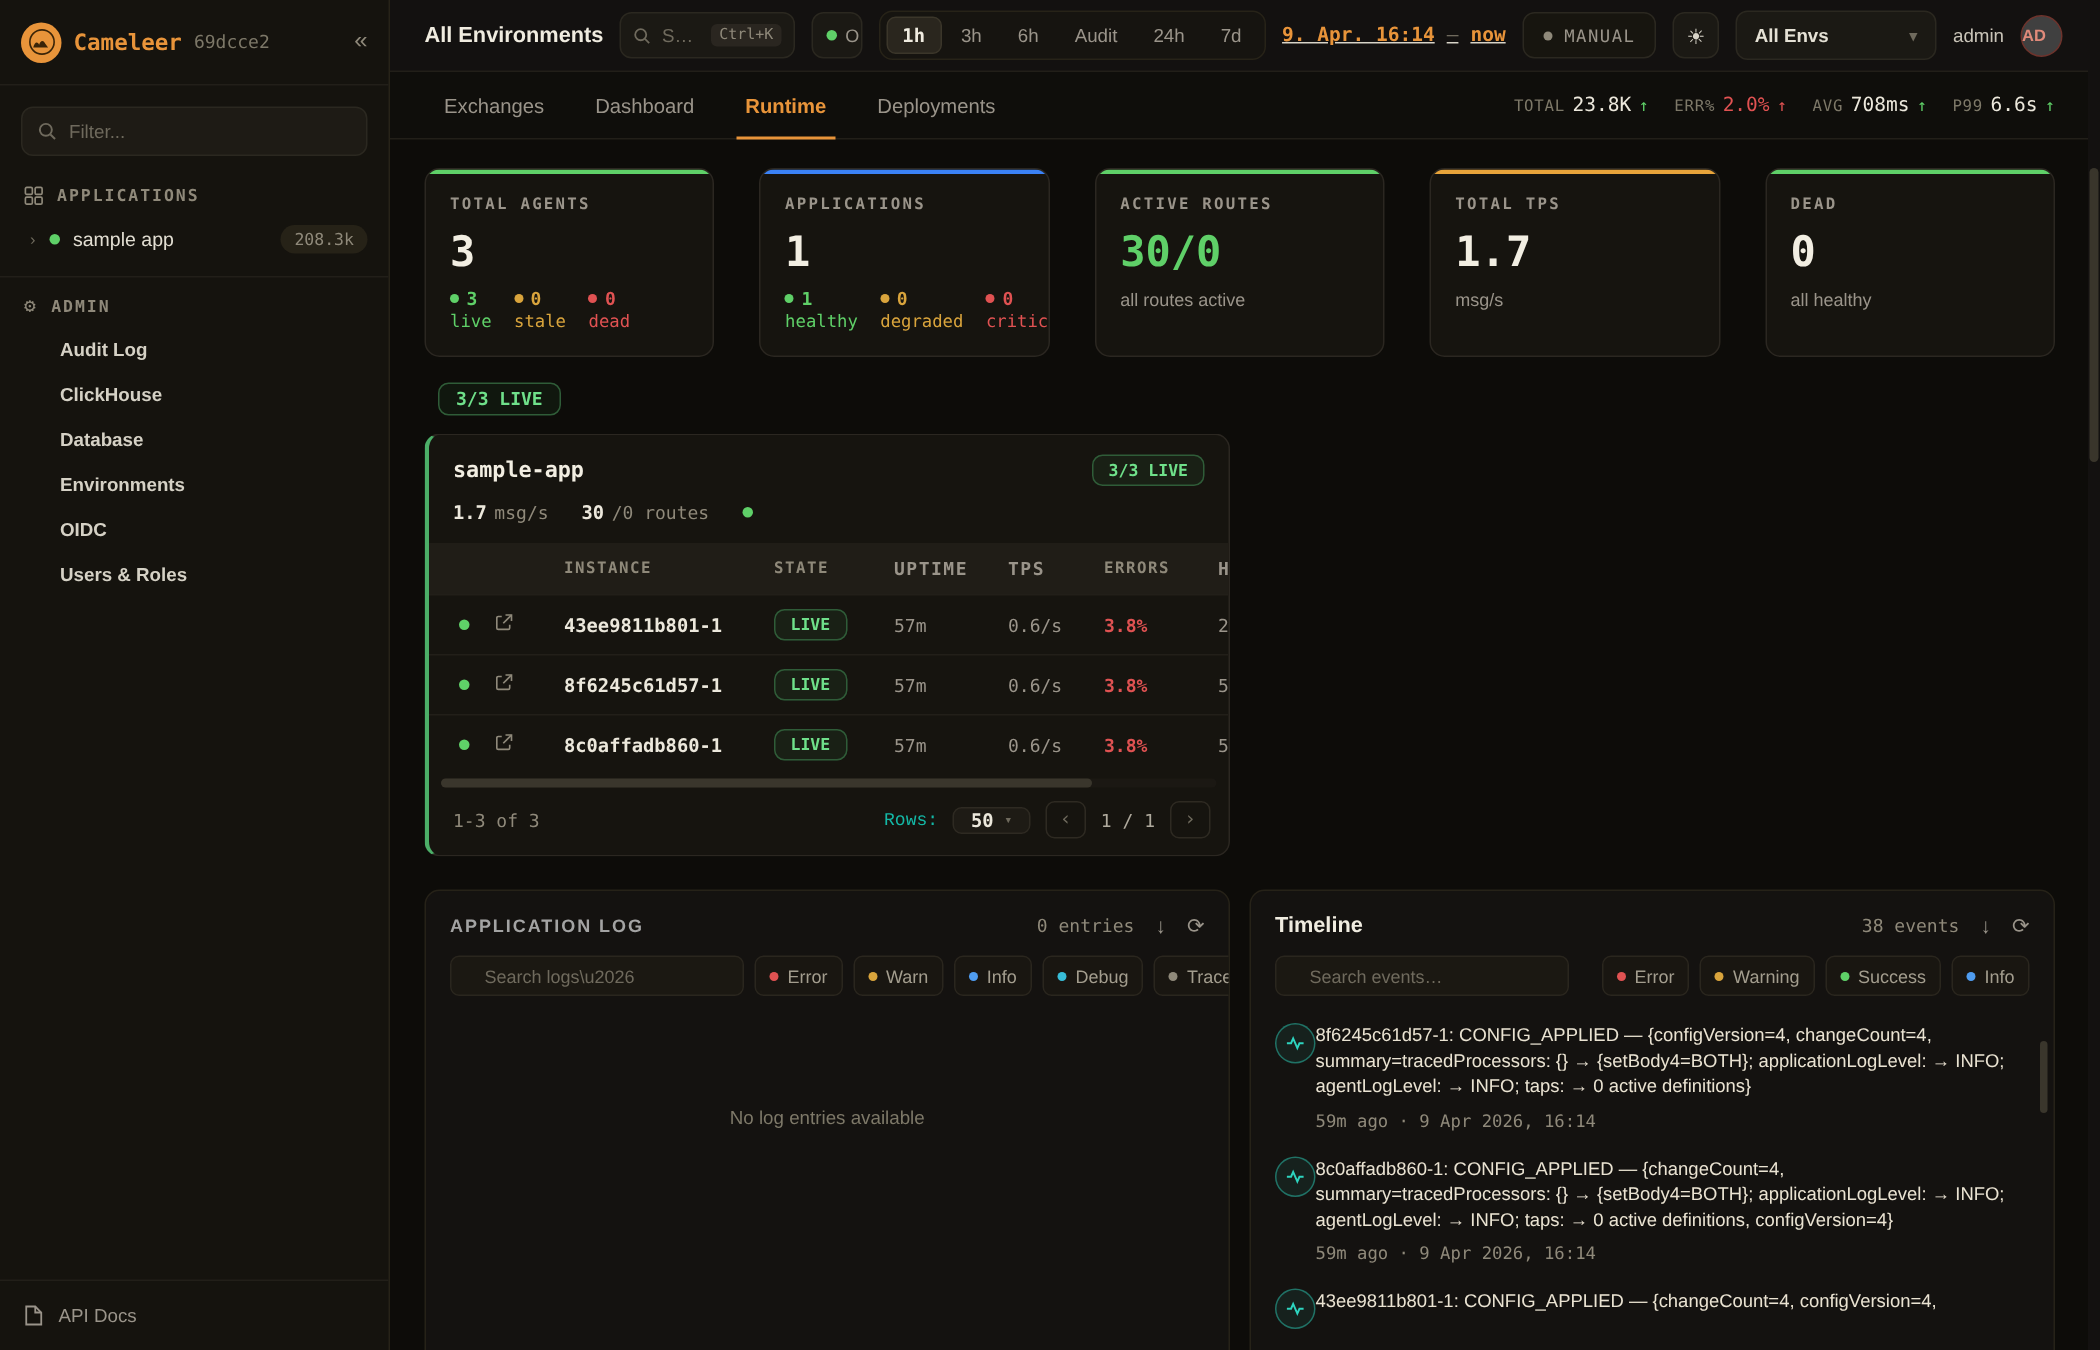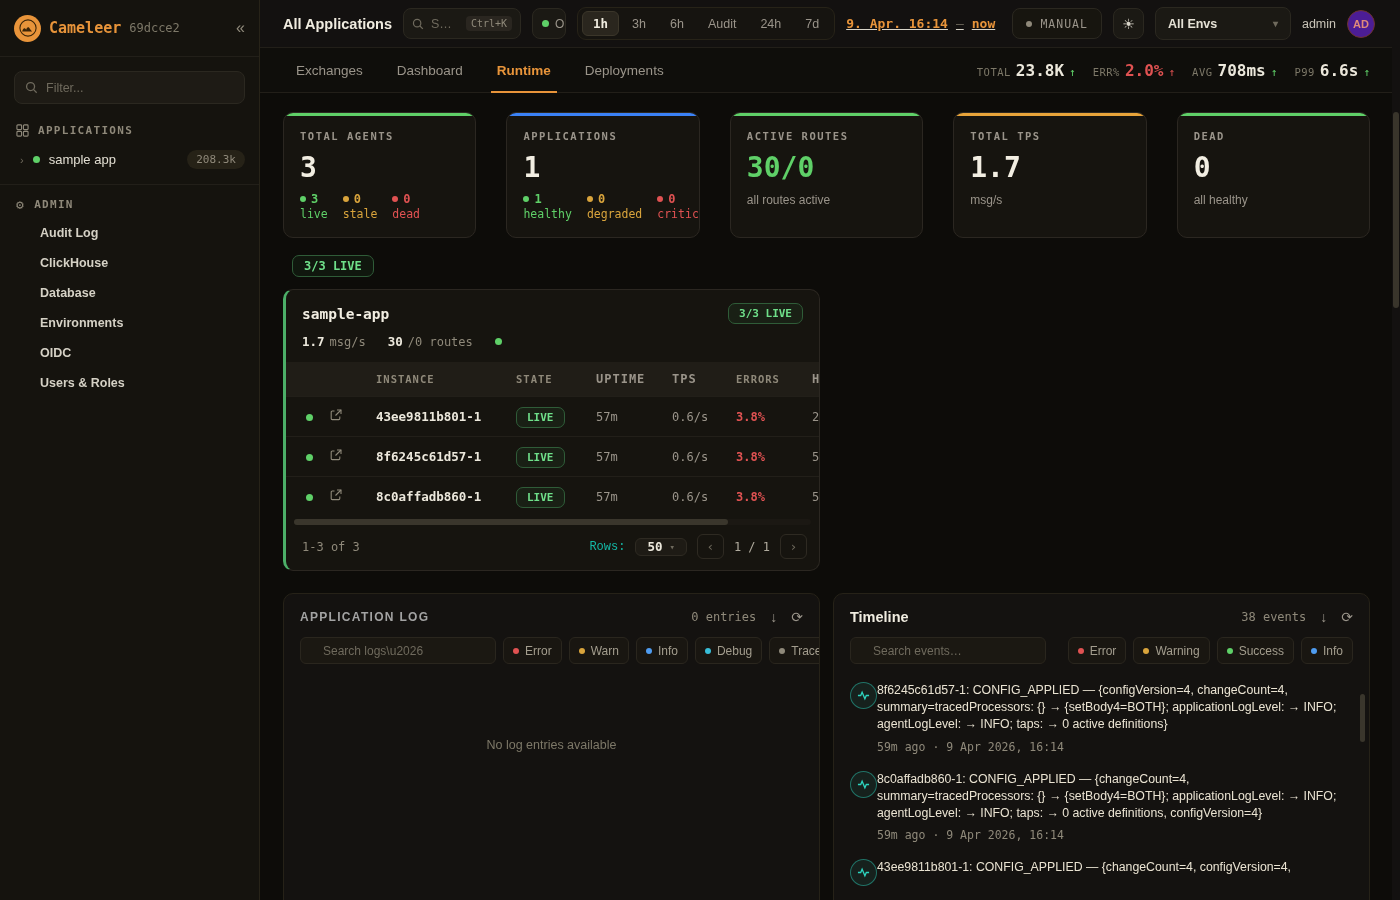--- a/index.html
+++ b/index.html
@@ -46,31 +46,31 @@
   .time-chip.active { background:#2a261e; border-color:#3b362a; color:#f0ece0; font-weight:bold; }
   .tb-date { display:flex; align-items:center; gap:8px; font-weight:bold; font-size:13px; white-space:nowrap;text-decoration:underline; }
   .tb-date .d { color:#e8943a; }
   .tb-date .sep { color:#6f6a5d; font-weight:normal; }
   .manual-chip { margin-left:auto; height:31px; border:1px solid #2b2820; background:#17150f; border-radius:8px; padding:0 13px; display:flex; gap:8px; align-items:center; color:#9a948a; font-size:11.5px; letter-spacing:1px; }
   .gdot { width:6px; height:6px; border-radius:50%; background:#8f897a; display:inline-block; }
   .icon-btn { width:31px; height:31px; border:1px solid #2b2820; background:#1b1914; border-radius:8px; color:#d8d4c8; font-size:14px; display:flex; align-items:center; justify-content:center; }
   .env-select { height:33px; border:1px solid #2b2820; background:#1b1914; border-radius:8px; padding:0 12px; width:136px; display:flex; justify-content:space-between; align-items:center; font-weight:bold; font-size:12.5px; color:#e5e1d5; }
   .env-select .car { color:#6f6a5d; font-size:10px; }
   .user-name { color:#c9c4b8; font-size:12.5px; }
-  .avatar { width:28px; height:28px; border-radius:50%; background:#4c1d95; border:1px solid #6e332c; color:#e08a7a; font-size:11px; font-weight:bold; display:flex; align-items:center; justify-content:center; flex-shrink:0; }
+  .avatar { width:28px; height:28px; border-radius:50%; background:#404040; border:1px solid #6e332c; color:#e08a7a; font-size:11px; font-weight:bold; display:flex; align-items:center; flex-shrink:0; }
 
   
   .tabbar { height:45px; display:flex; align-items:stretch; gap:34px; padding:0 30px 0 36px; border-bottom:1px solid #221f19; background:#0f0e0b; flex-shrink:0; }
   .tab { display:flex; align-items:center; color:#9a948a; font-size:13.5px; position:relative; cursor:pointer; white-space:nowrap; }
   .tab.active { color:#e8943a; font-weight:bold; }
   .tab.active::after { content:""; position:absolute; left:-6px; right:-6px; bottom:-1px; height:2px; background:#e8943a; }
   .tab-stats { margin-left:auto; display:flex; gap:17px; align-items:center; }
   .ts { display:flex; gap:5px; align-items:baseline; white-space:nowrap; }
   .ts-label { color:#7d7868; font-size:10.5px; letter-spacing:.5px; }
-  .ts-value { font-weight:bold; font-size:16px; color:#ece8dc; }
+  .ts-value { font-weight:normal; font-size:13px; color:#ece8dc; }
   .ts-value.red { color:#e05252; }
   .ts-arrow.green { color:#5fd068; font-size:11px; }
   .ts-arrow.red { color:#e05252; font-size:11px; }
 
   
   .content { padding:19px 30px 0 23px; flex:1; overflow:hidden; position:relative; }
   .cards-row { display:flex; gap:30px; }
   .stat-card { flex:1; background:#16140f; border:1px solid #2b2721; border-radius:10px; height:126px; padding:17px 16px 0; position:relative; overflow:hidden; }
   .stat-card::before { content:""; position:absolute; top:0; left:0; right:0; height:3px; background:var(--top); }
   .sc-label { font-size:10.5px; letter-spacing:1.5px; color:#9a948a; font-weight:bold; }
@@ -204,26 +204,35 @@
         <span>ADMIN</span>
       </div>
       <div class="sb-admin-item">Audit Log</div>
       <div class="sb-admin-item">ClickHouse</div>
       <div class="sb-admin-item">Database</div>
       <div class="sb-admin-item">Environments</div>
       <div class="sb-admin-item">OIDC</div>
       <div class="sb-admin-item">Users &amp; Roles</div>
     </div>
 
+    <div class="sb-bottom">
+      <span>
+        <svg width="13" height="14" viewBox="0 0 12 14" fill="none" stroke="#9a948a" stroke-width="1.2">
+            <path d="M1 1 h6 l4 4 v8 h-10 z"></path>
+            <path d="M7 1 v4 h4"></path>
+          </svg>
+      </span>
+      <span>API Docs</span>
+    </div>
   </aside>
 
   <div class="main">
 
     <header class="topbar">
-      <span class="tb-title">All Applications</span>
+      <span class="tb-title">All Environments</span>
 
       <div class="tb-search">
         <span>
           <svg width="12" height="12" viewBox="0 0 14 14" fill="none" stroke="#6f6a5d" stroke-width="1.4">
               <circle cx="6" cy="6" r="4.3"></circle>
               <path d="M9.3 9.3 L12.6 12.6"></path>
             </svg>
         </span>
         <span>S…</span>
         <span class="kbd mono">Ctrl+K</span>

